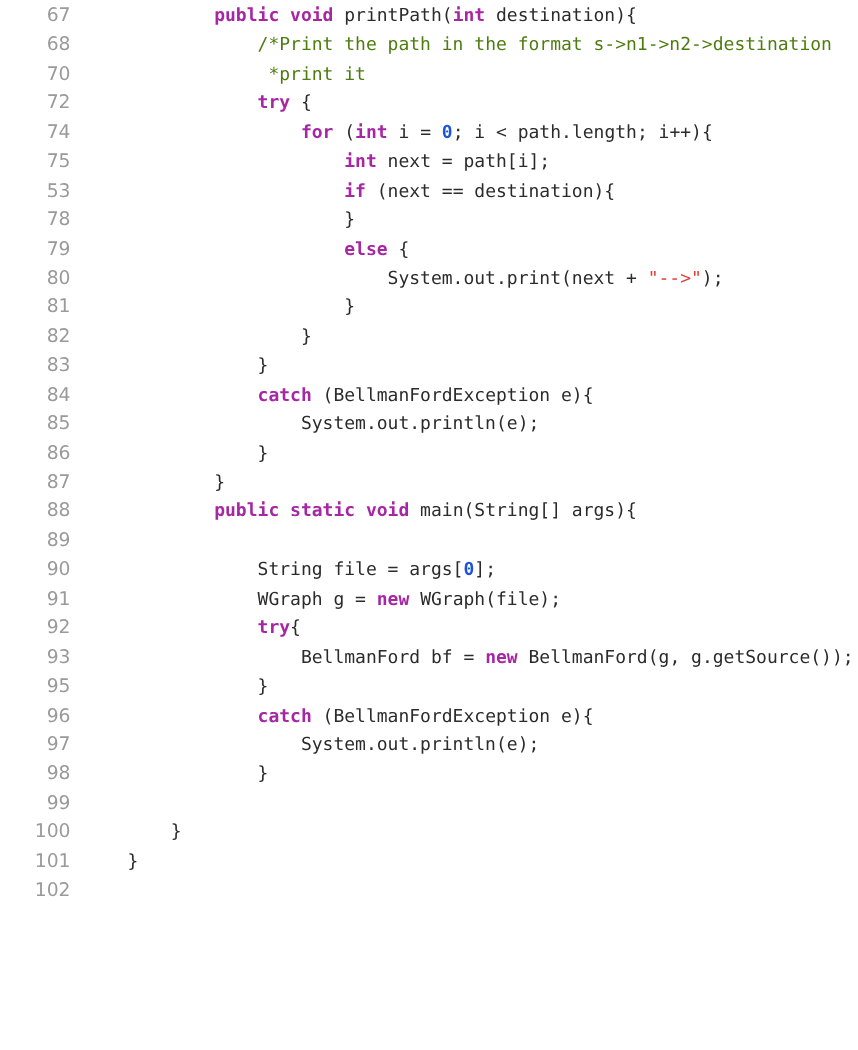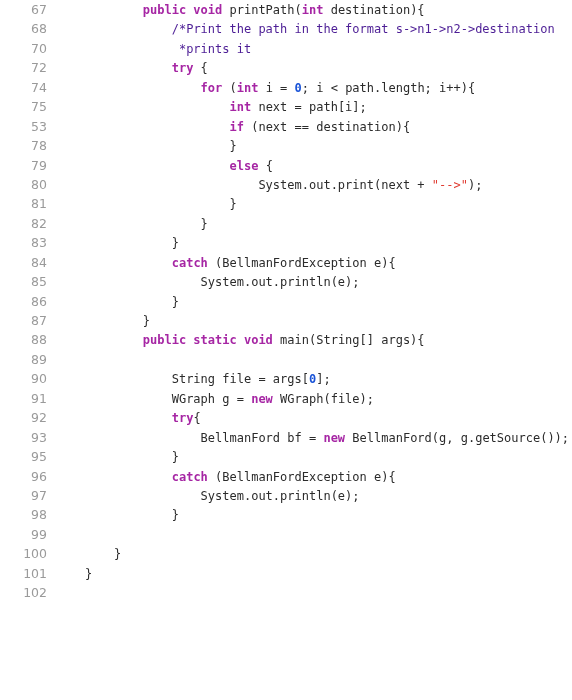--- a/index.html
+++ b/index.html
@@ -49,33 +49,33 @@
   .code-text {
     flex: 1 1 auto;
     padding-left: 38px;
     font-family: "DejaVu Sans Mono", "Liberation Mono", monospace;
     font-size: 12px;
     color: #2b2b2b;
     white-space: pre;
     overflow: hidden;
   }
   .tok-kw   { color: #a626a4; font-weight: 700; }
-  .tok-com  { color: #4c1d95; }
+  .tok-com  { color: #4d7c0f; }
   .tok-str  { color: #e03c32; }
   .tok-num  { color: #1a54d8; font-weight: 700; }
   .tok-pln  { color: #2b2b2b; }
 </style>
 </head>
 <body>
 
 <div id="code-viewer">
   <div id="code-lines">
       <div class="code-line"><div class="gutter"><span class="gutter-inner">67</span></div><div class="code-text"><span class="tok-pln">        </span><span class="tok-kw">public void </span><span class="tok-pln">printPath(</span><span class="tok-kw">int</span><span class="tok-pln"> destination){</span></div></div>
       <div class="code-line"><div class="gutter"><span class="gutter-inner">68</span></div><div class="code-text"><span class="tok-pln">            </span><span class="tok-com">/*Print the path in the format s-&gt;n1-&gt;n2-&gt;destination</span></div></div>
-      <div class="code-line"><div class="gutter"><span class="gutter-inner">70</span></div><div class="code-text"><span class="tok-pln">             </span><span class="tok-com">*prints it</span></div></div>
+      <div class="code-line"><div class="gutter"><span class="gutter-inner">70</span></div><div class="code-text"><span class="tok-pln">             </span><span class="tok-com">*print it</span></div></div>
       <div class="code-line"><div class="gutter"><span class="gutter-inner">72</span></div><div class="code-text"><span class="tok-pln">            </span><span class="tok-kw">try</span><span class="tok-pln"> {</span></div></div>
       <div class="code-line"><div class="gutter"><span class="gutter-inner">74</span></div><div class="code-text"><span class="tok-pln">                </span><span class="tok-kw">for</span><span class="tok-pln"> (</span><span class="tok-kw">int</span><span class="tok-pln"> i = </span><span class="tok-num">0</span><span class="tok-pln">; i &lt; path.length; i++){</span></div></div>
       <div class="code-line"><div class="gutter"><span class="gutter-inner">75</span></div><div class="code-text"><span class="tok-pln">                    </span><span class="tok-kw">int</span><span class="tok-pln"> next = path[i];</span></div></div>
       <div class="code-line"><div class="gutter"><span class="gutter-inner">53</span></div><div class="code-text"><span class="tok-pln">                    </span><span class="tok-kw">if</span><span class="tok-pln"> (next == destination){</span></div></div>
       <div class="code-line"><div class="gutter"><span class="gutter-inner">78</span></div><div class="code-text"><span class="tok-pln">                    }</span></div></div>
       <div class="code-line"><div class="gutter"><span class="gutter-inner">79</span></div><div class="code-text"><span class="tok-pln">                    </span><span class="tok-kw">else</span><span class="tok-pln"> {</span></div></div>
       <div class="code-line"><div class="gutter"><span class="gutter-inner">80</span></div><div class="code-text"><span class="tok-pln">                        System.out.print(next + </span><span class="tok-str">"--&gt;"</span><span class="tok-pln">);</span></div></div>
       <div class="code-line"><div class="gutter"><span class="gutter-inner">81</span></div><div class="code-text"><span class="tok-pln">                    }</span></div></div>
       <div class="code-line"><div class="gutter"><span class="gutter-inner">82</span></div><div class="code-text"><span class="tok-pln">                }</span></div></div>
       <div class="code-line"><div class="gutter"><span class="gutter-inner">83</span></div><div class="code-text"><span class="tok-pln">            }</span></div></div>

